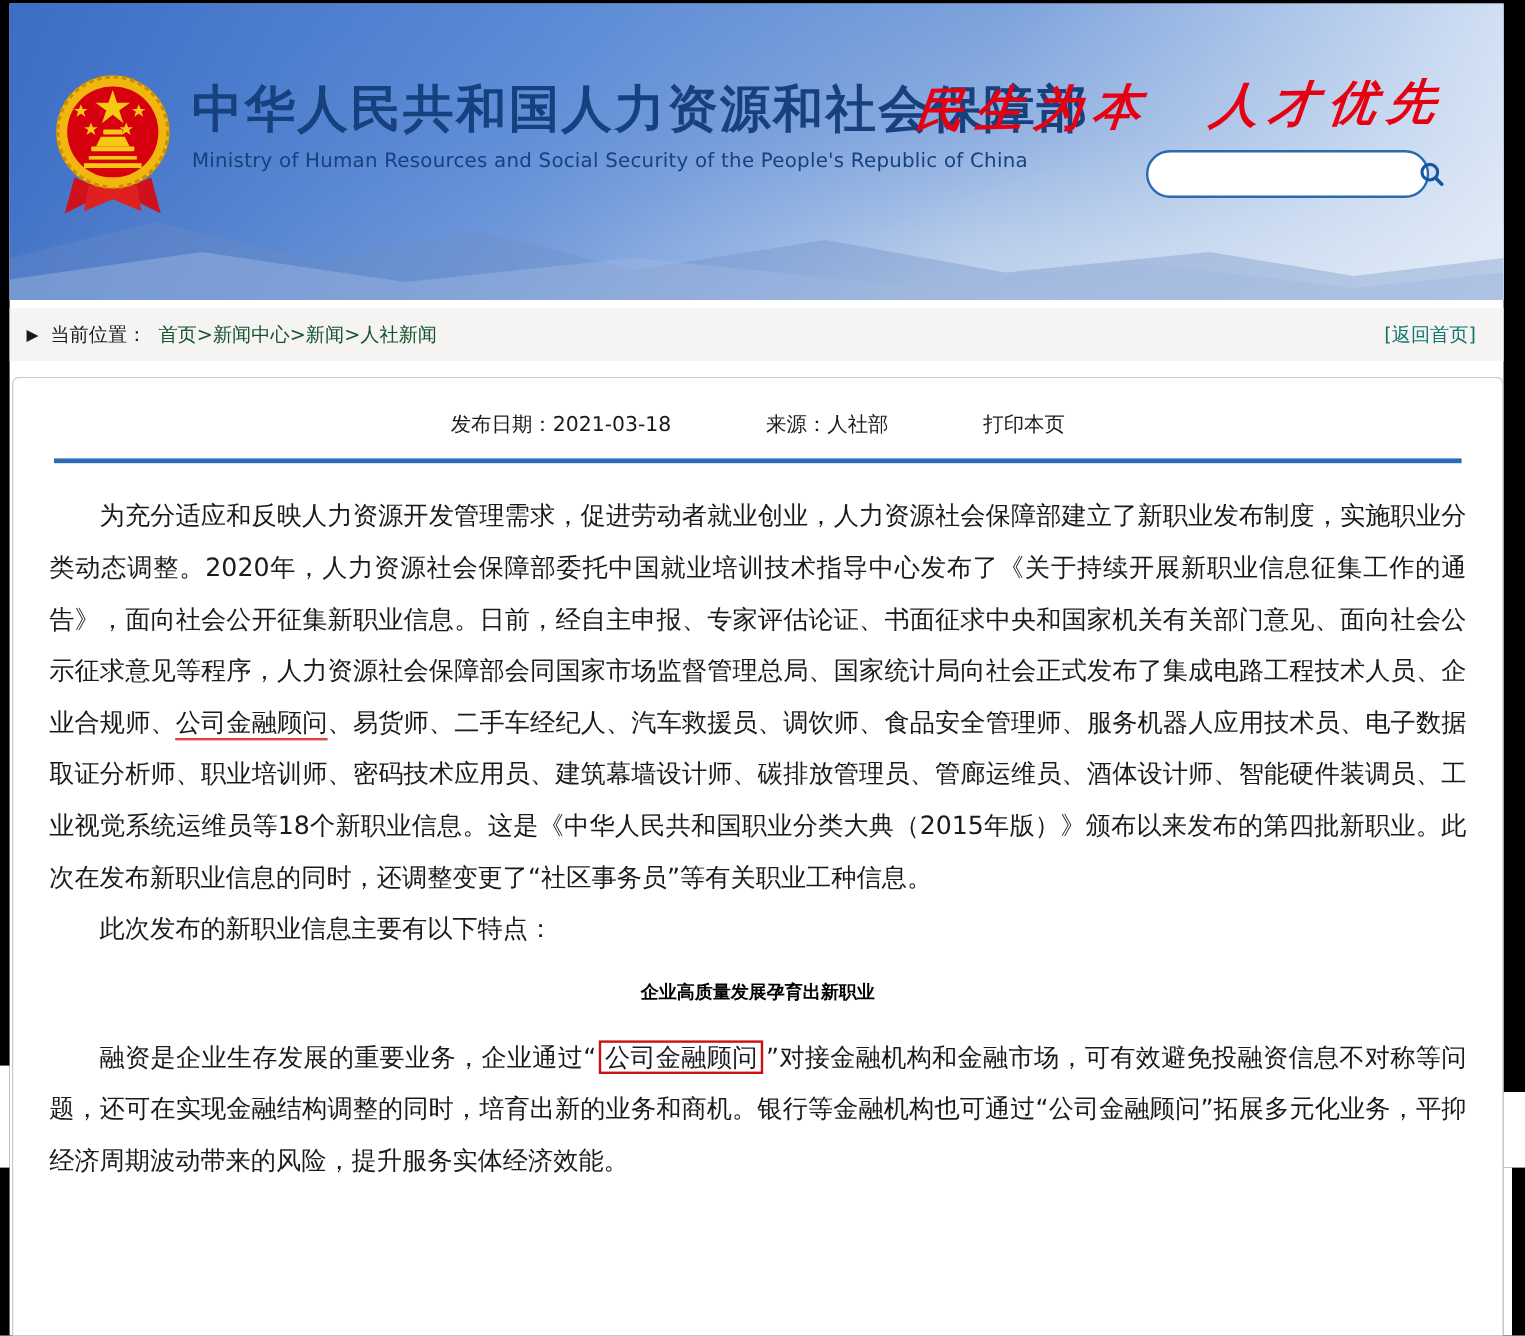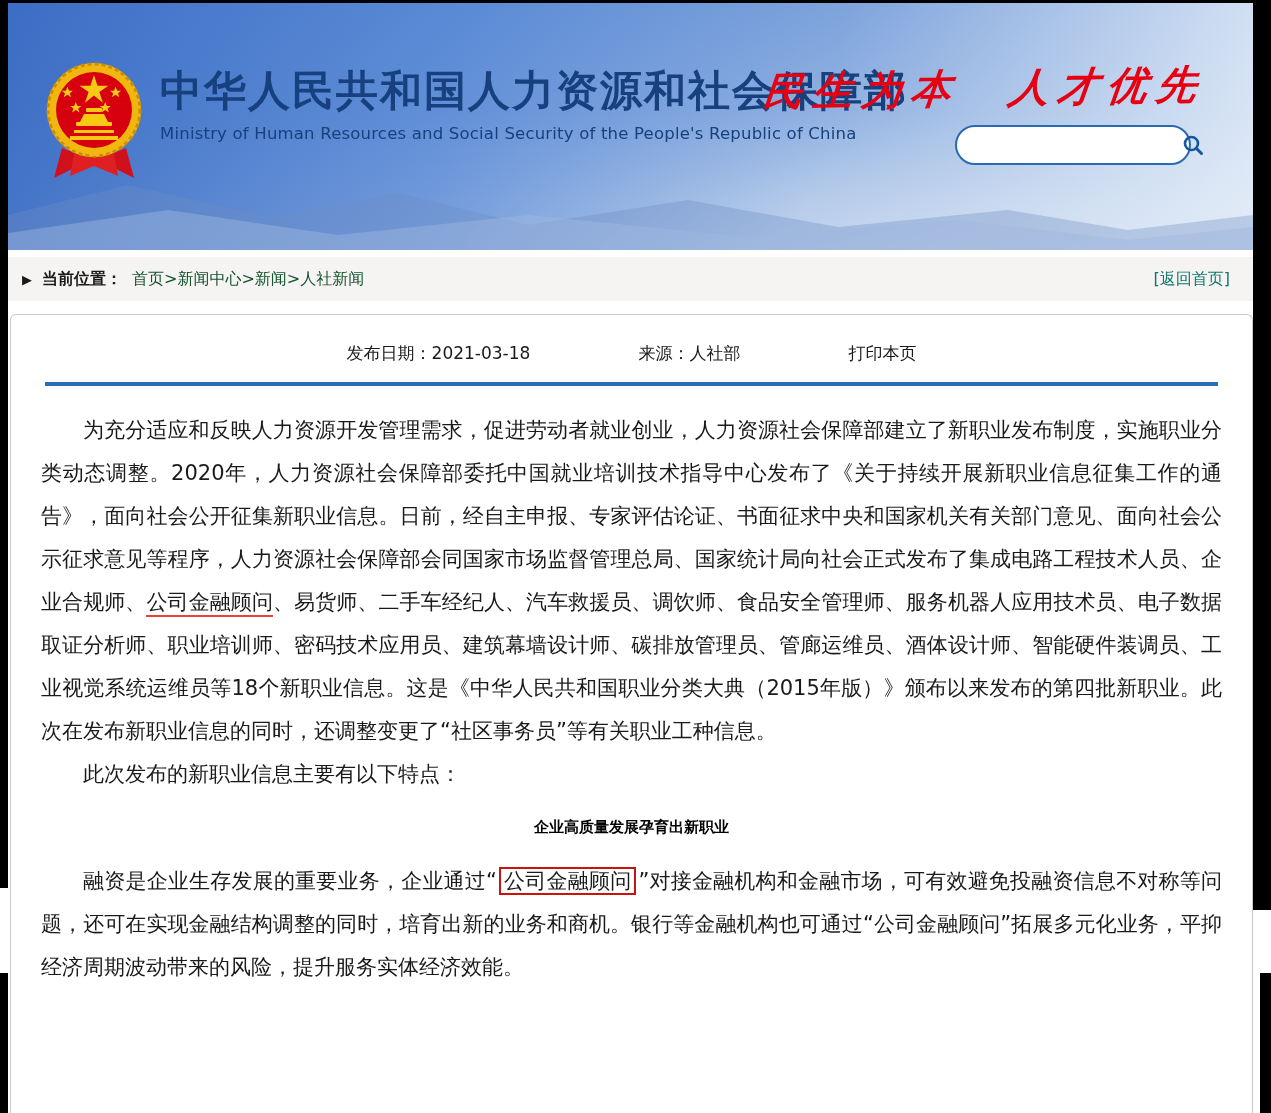--- a/index.html
+++ b/index.html
@@ -56,36 +56,36 @@
     display:flex;align-items:center;justify-content:center;padding:0;
   }
 
   
   .crumb-bar{
     margin-top:7px;height:44px;background:#f5f4f2;
     display:flex;align-items:center;font-size:16px;color:#333;
     padding:0 14px;box-sizing:border-box;
   }
   .crumb-arrow{color:#1a1a1a;font-size:13px;margin-right:10px;}
-  .crumb-label{font-weight:700;color:#1a1a1a;margin-right:10px;}
+  .crumb-label{font-weight:400;color:#1a1a1a;margin-right:10px;}
   .crumb-path{color:#14532d;cursor:pointer;}
   .crumb-return{margin-left:auto;color:#0f766e;cursor:pointer;margin-right:9px;}
 
   
   .article-box{
     margin:13px 0 0 2px;border:1px solid #c9c9c9;border-bottom:none;
     border-radius:6px 6px 0 0;background:#fff;
     padding:0 28px 40px 28px;box-sizing:border-box;min-height:810px;
   }
   .article-title{
     margin:47px 55px 0 55px;text-align:center;
     font-size:28px;font-weight:700;color:#000;line-height:47px;
   }
   .article-meta{
-    margin-top:27px;display:flex;justify-content:center;gap:108px;
+    margin-top:27px;display:flex;justify-content:center;gap:79px;
     font-size:17px;color:#1a1a1a;
   }
   .meta-item{white-space:nowrap;}
   .print-link{cursor:pointer;text-align:center;}
   .blue-rule{
     height:4px;background:#2c6cb5;border:none;margin:17px 6px 23px 6px;
   }
   .body-text{
     font-size:21px;line-height:43px;color:#1a1a1a;
     text-align:justify;margin:0 2px;

